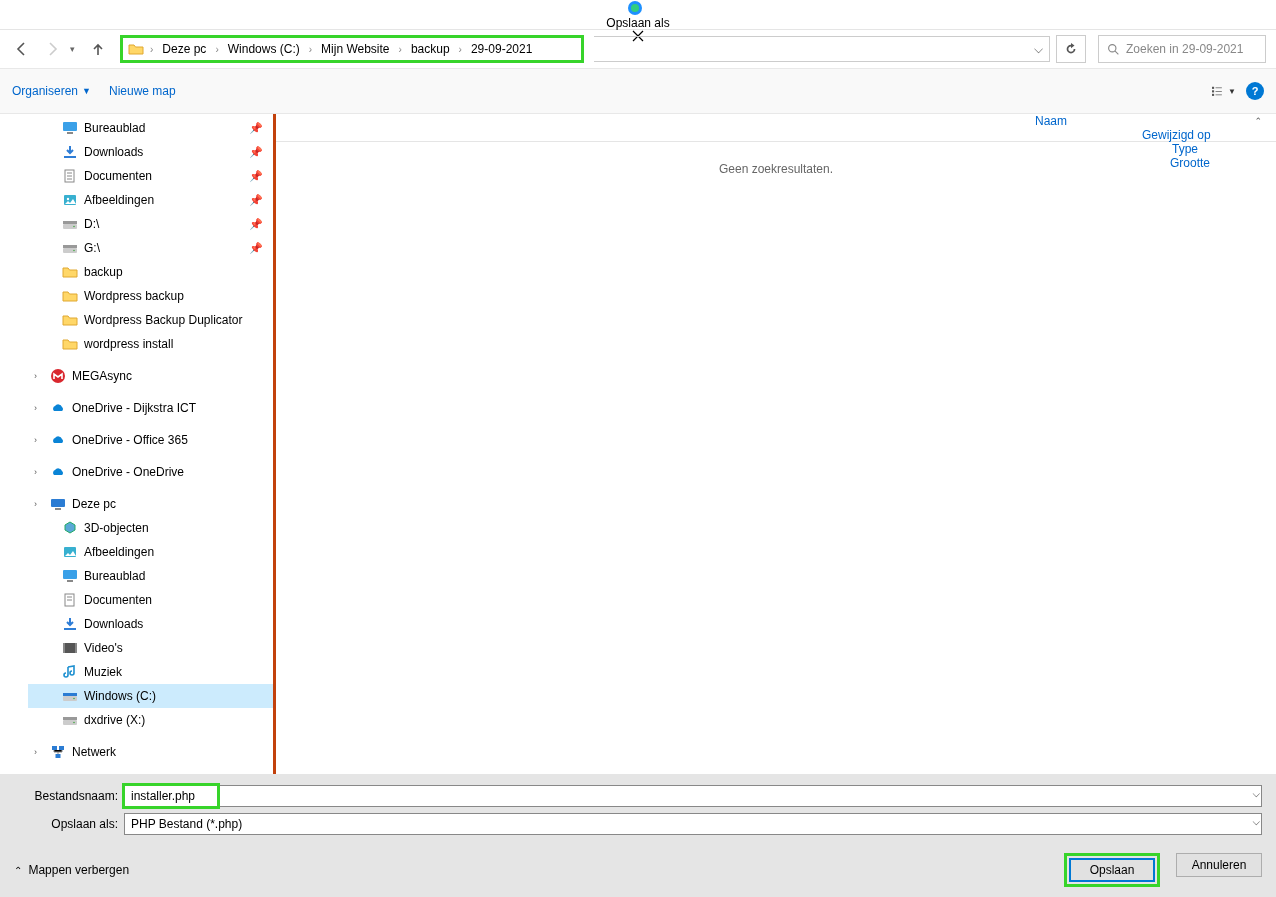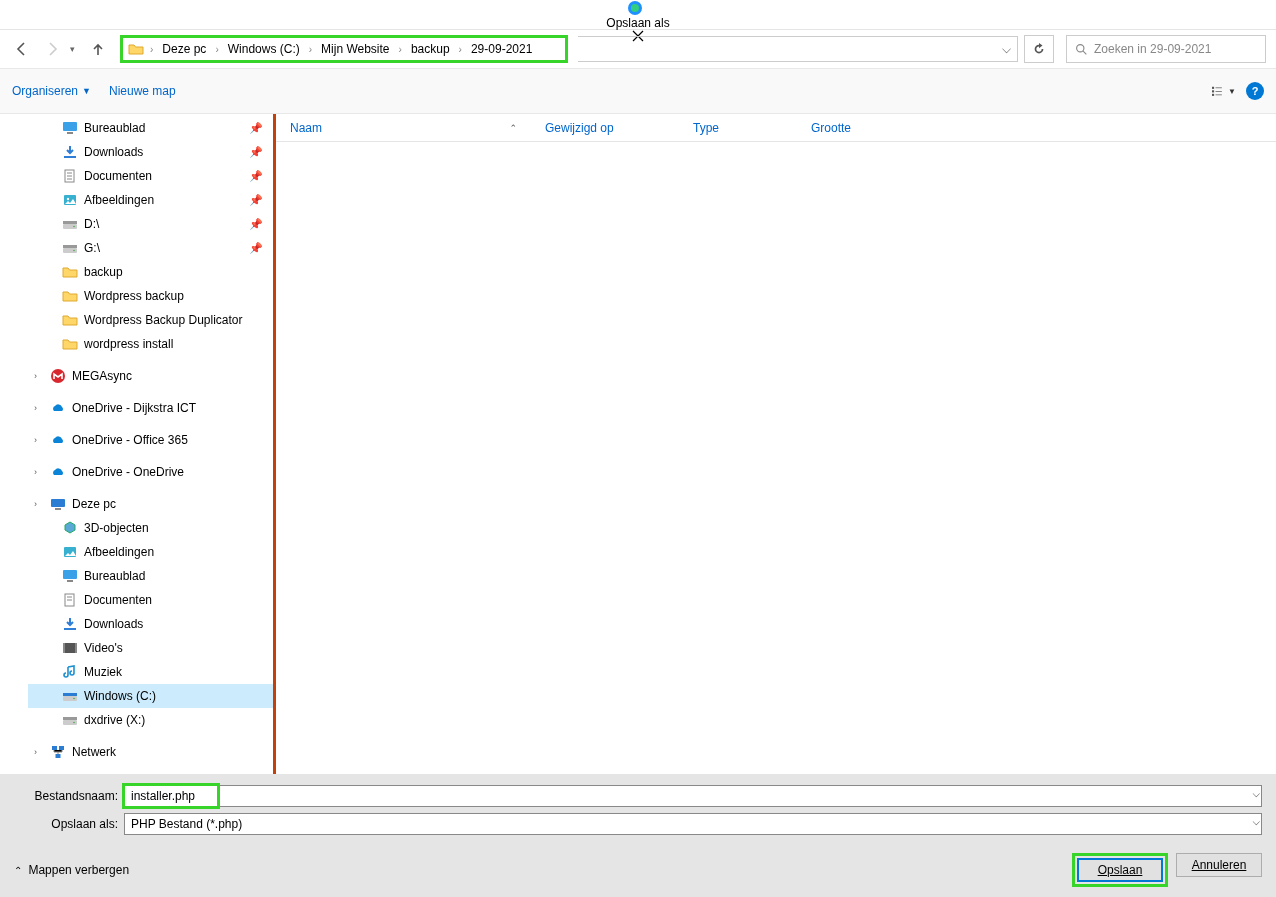--- a/index.html
+++ b/index.html
@@ -15,21 +15,21 @@
 .navbar { height: 38px; display: flex; align-items: center; padding: 4px 10px; gap: 6px; }
 .nav-btn { width: 24px; height: 24px; display: flex; align-items: center; justify-content: center; color: #666; cursor: pointer; }
 .nav-btn.disabled { color: #ccc; }
 .nav-dropdown { width: 10px; color: #666; font-size: 9px; }
 .breadcrumb-box { flex: 1; height: 28px; border: 3px solid #37d42a; display: flex; align-items: center; padding: 0 4px; gap: 2px; background: #fff; margin: 0 4px; }
 .breadcrumb-icon { width: 18px; height: 18px; display: inline-flex; align-items: center; justify-content: center; }
 .bc-sep { color: #888; font-size: 10px; padding: 0 3px; }
 .bc-item { color: #000; padding: 2px 4px; cursor: pointer; white-space: nowrap; }
 .bc-tail { flex: 1; height: 26px; border: 1px solid #ccc; border-left: none; display: flex; align-items: center; justify-content: flex-end; padding-right: 6px; color: #555; }
 .refresh-btn { width: 30px; height: 28px; border: 1px solid #ccc; display: flex; align-items: center; justify-content: center; cursor: pointer; margin-right: 6px; }
-.search-box { width: 200px; height: 28px; border: 1px solid #ccc; display: flex; align-items: center; padding: 0 8px; color: #888; gap: 6px; }
+.search-box { width: 168px; height: 28px; border: 1px solid #ccc; display: flex; align-items: center; padding: 0 8px; color: #888; gap: 6px; }
 
 
 .toolbar { height: 46px; border-top: 1px solid #e8e8e8; border-bottom: 1px solid #e8e8e8; background: #f9f9f9; display: flex; padding: 0 12px; gap: 18px; }
 .tool-link { color: #0066cc; cursor: pointer; display: flex; align-items: center; gap: 4px; }
 .tool-right { margin-left: auto; display: flex; align-items: center; gap: 10px; }
 .tool-icon-btn { width: 24px; height: 24px; display: flex; align-items: center; justify-content: center; cursor: pointer; color: #333; }
 .help-icon { width: 18px; height: 18px; border-radius: 50%; background: #0078d4; color: #fff; display: flex; align-items: center; justify-content: center; font-weight: bold; font-size: 11px; }
 
 
 .main { flex: 1; display: flex; min-height: 0; }
@@ -38,41 +38,41 @@
 .sidebar::-webkit-scrollbar-track { background: #f0f0f0; }
 .sidebar::-webkit-scrollbar-thumb { background: #c6c6c6; }
 .tree-item { height: 24px; display: flex; align-items: center; padding-left: 22px; gap: 6px; cursor: pointer; position: relative; }
 .tree-item.indent { padding-left: 34px; }
 .tree-item.selected { background: #ccebfd; }
 .tree-item .pin { position: absolute; right: 10px; color: #888; font-size: 11px; }
 .tree-item .expand { position: absolute; left: 6px; color: #555; font-size: 9px; }
 .t-icon { width: 16px; height: 16px; display: inline-flex; align-items: center; justify-content: center; flex-shrink: 0; }
 
 .content { flex: 1; display: flex; flex-direction: column; }
-.col-headers { height: 28px; display: flex; align-items: center; border-bottom: 1px solid #e5e5e5; color: #0066cc; }
+.col-headers { height: 28px; display: flex; align-items: flex-end; border-bottom: 1px solid #e5e5e5; color: #0066cc; flex-direction: column; }
 .col { padding: 0 14px; display: flex; align-items: center; gap: 6px; cursor: pointer; }
 .col-name { width: 255px; }
 .col-mod { width: 148px; }
 .col-type { width: 118px; }
 .col-size { width: 120px; }
 .sort-arrow { color: #555; font-size: 9px; }
 .empty-msg { text-align: center; color: #666; padding-top: 20px; }
 
 
 .footer { border-top: 1px solid #e5e5e5; padding: 10px 14px 6px 14px; background: #e5e5e5; }
 .field-row { display: flex; align-items: center; margin-bottom: 6px; }
 .field-label { width: 110px; text-align: right; padding-right: 6px; color: #000; }
 .field-input-wrap { flex: 1; position: relative; }
 .fi-box { width: 100%; height: 22px; border: 1px solid #888; padding: 0 6px; font-size: 12px; }
 .fi-highlight { position: absolute; left: -2px; top: -2px; width: 98px; height: 26px; border: 3px solid #37d42a; pointer-events: none; }
 .fi-dropdown { position: absolute; right: 2px; top: 3px; color: #555; font-size: 10px; pointer-events: none; }
 
 .buttons-row { display: flex; align-items: center; padding: 12px 0 4px 0; }
 .hide-folders { color: #000; cursor: pointer; display: flex; align-items: center; gap: 6px; }
-.buttons-right { margin-left: auto; display: flex; gap: 8px; text-decoration: underline; }
+.buttons-right { margin-left: auto; display: flex; gap: 16px; }
 .btn { width: 86px; height: 24px; border: 1px solid #adadad; background: #e1e1e1; cursor: pointer; font-size: 12px; display: flex; align-items: center; justify-content: center; }
 .btn-primary-wrap { border: 3px solid #37d42a; padding: 2px; }
 .btn-primary { border: 2px solid #0078d4; background: #e1e1e1; }
 
 
 svg { display: block; }
 </style>
 </head>
 <body>
 
@@ -420,20 +420,21 @@
       <div class="col col-mod">
           <span>Gewijzigd op</span>
         </div>
       <div class="col col-type">
           <span>Type</span>
         </div>
       <div class="col col-size">
           <span>Grootte</span>
         </div>
     </div>
+    <div class="empty-msg">Geen zoekresultaten.</div>
   </div>
 </div>
 
 <div class="footer">
   <div class="field-row">
     <div class="field-label">Bestandsnaam:</div>
     <div class="field-input-wrap">
       <div class="fi-highlight"></div>
       <input class="fi-box" value="installer.php" style="">
       <span class="fi-dropdown">⌵</span>

